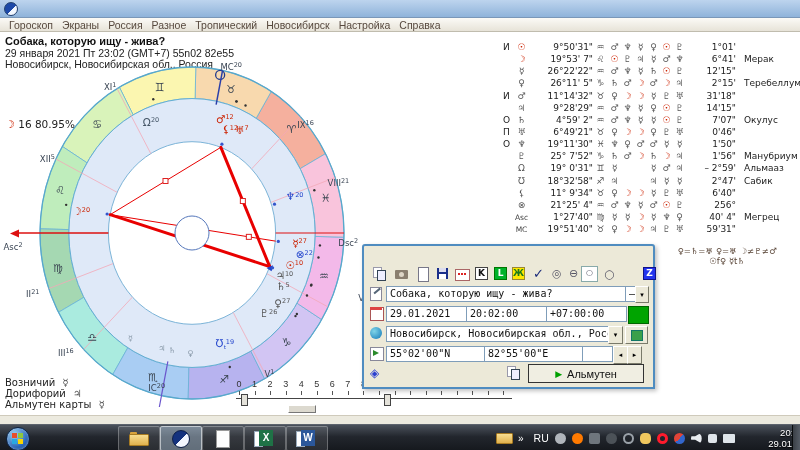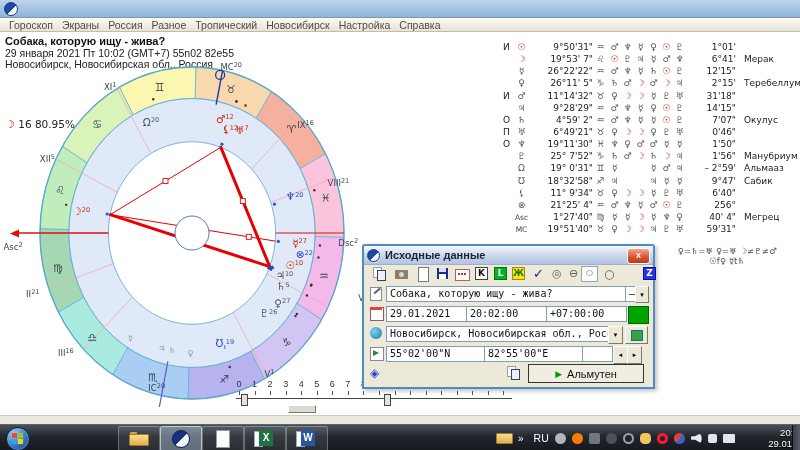--- a/index.html
+++ b/index.html
@@ -79,21 +79,21 @@
     <span>Тропический</span>
     <span>Новосибирск</span>
     <span>Настройка</span>
     <span>Справка</span>
   </div>
 
 <div class="main">
 
   <div class="hdr">
     <div class="t">Собака, которую ищу - жива?</div>
-    <div>29 января 2021  Пт  10:02 (GMT+7) 55n02  82e55</div>
+    <div>29 января 2021  Пт  23:02 (GMT+7) 55n02  82e55</div>
     <div>Новосибирск, Новосибирская обл., Россия</div>
   </div>
 
   <div class="moonline">
     <b>☽</b>
     <span>16 80.95%</span>
   </div>
 
   <svg class="abs" id="wheel" style="left:0;top:0;z-index:0" width="800" height="383" viewBox="0 0 800 383">
       <path d="M325.5,121.7L321.5,114.1L317.2,106.9L312.5,99.8L307.5,93.1L302.2,86.6L296.5,80.5L290.6,74.7L284.4,69.2L278.0,64.1L271.3,59.4L256.2,86.3L261.6,90.1L266.9,94.3L271.9,98.7L276.7,103.4L281.2,108.4L285.6,113.6L289.6,119.1L293.4,124.7L296.9,130.6L300.1,136.7Z" fill="#f5b09e" stroke="#68b2d6" stroke-width="0.8"></path>
@@ -190,20 +190,25 @@
       <text x="241.9517742804188" y="101.90148970979271" text-anchor="middle" fill="#cc2200" font-family="DejaVu Sans" font-size="10.5">♅<tspan dy="-3.5" font-size="6.5">7</tspan></text>
       <text x="294.63801923857295" y="168.0792570429687" text-anchor="middle" fill="#2244cc" font-family="DejaVu Sans" font-size="10.5">♆<tspan dy="-3.5" font-size="6.5">20</tspan></text>
       <text x="268.5377547560324" y="285.2193026473355" text-anchor="middle" fill="#555" font-family="DejaVu Sans" font-size="10.5">♇<tspan dy="-3.5" font-size="6.5">26</tspan></text>
       <text x="151.00305441656258" y="93.68298570217758" text-anchor="middle" fill="#445566" font-family="DejaVu Sans" font-size="10.5">Ω<tspan dy="-3.5" font-size="6.5">20</tspan></text>
       <text x="224.87940820149439" y="315.01276719349687" text-anchor="middle" fill="#2244cc" font-family="DejaVu Sans" font-size="10.5">℧<tspan dy="2" font-size="5.5">t</tspan><tspan dy="-5" font-size="6.5">19</tspan></text>
       <text x="230.1499354734765" y="101.37861169508189" text-anchor="middle" fill="#cc2200" font-family="DejaVu Sans" font-size="10.5">⚸<tspan dy="-3.5" font-size="6.5">12</tspan></text>
       <text x="304.2680838433917" y="226.11919811953294" text-anchor="middle" fill="#2244cc" font-family="DejaVu Sans" font-size="10.5">⊗<tspan dy="-3.5" font-size="6.5">22</tspan></text>
       <circle cx="192" cy="201" r="17" fill="#fff" stroke="#5577bb" stroke-width="1"></circle>
     </svg>
 
+  <div class="almutens">
+      <div><span>Возничий</span><i>☿</i></div>
+      <div><span>Дорифорий</span><i>♃</i></div>
+      <div><span>Альмутен карты</span><i>☿</i></div>
+    </div>
 
   <div class="ptable">
       <div class="trow">
         <span class="dg">И</span>
         <span class="pg red">☉</span>
         <span class="pos">9°50'31"</span>
         <span class="g">♒</span>
         <span class="g">♂</span>
         <span class="g">♆</span>
         <span class="g">☿</span>
@@ -368,21 +373,21 @@
         <span class="dg"></span>
         <span class="pg">℧</span>
         <span class="pos">18°32'58"</span>
         <span class="g">♐</span>
         <span class="g">♃</span>
         <span class="g"></span>
         <span class="g"></span>
         <span class="g">♃</span>
         <span class="g">☿</span>
         <span class="g">☿</span>
-        <span class="val">9°47'</span>
+        <span class="val">2°47'</span>
         <span></span>
         <span class="star">Сабик</span>
       </div>
       <div class="trow">
         <span class="dg"></span>
         <span class="pg">⚸</span>
         <span class="pos">11° 9'34"</span>
         <span class="g">♉</span>
         <span class="g">♀</span>
         <span class="g red">☽</span>
@@ -483,25 +488,20 @@
       <div class="tick" style="left: 456.7px;"></div>
       <div class="num" style="left: 464.25px;">15</div>
       <div class="tick" style="left: 472.25px;"></div>
       <div class="num" style="left: 479.8px;">16</div>
       <div class="tick" style="left: 487.8px;"></div>
       <div class="num" style="left: 495.35px;">17</div>
       <div class="tick" style="left: 503.35px;"></div>
     </div>
 
   <div class="dialog">
-    <div class="dlg-title">
-      <span class="zet-logo" style="margin:0 5px 0 3px"></span>
-      <span>Исходные данные</span>
-      <span class="dlg-close">x</span>
-    </div>
     <div class="dlg-toolbar">
       <span class="tbi" style="left:8px">
           <i class="sheet" style="left:1px;top:1px"></i>
           <i class="sheet f" style="left:5px;top:4px"></i>
         </span>
       <span class="tbi" style="left:30px">
           <i style="left:1px;top:4px;width:13px;height:9px;background:#8a7f6f;border-radius:1px"></i>
           <i style="left:5px;top:6px;width:5px;height:5px;background:#ded6c6;border-radius:50%"></i>
         </span>
       <span class="tbi" style="left:51px">

